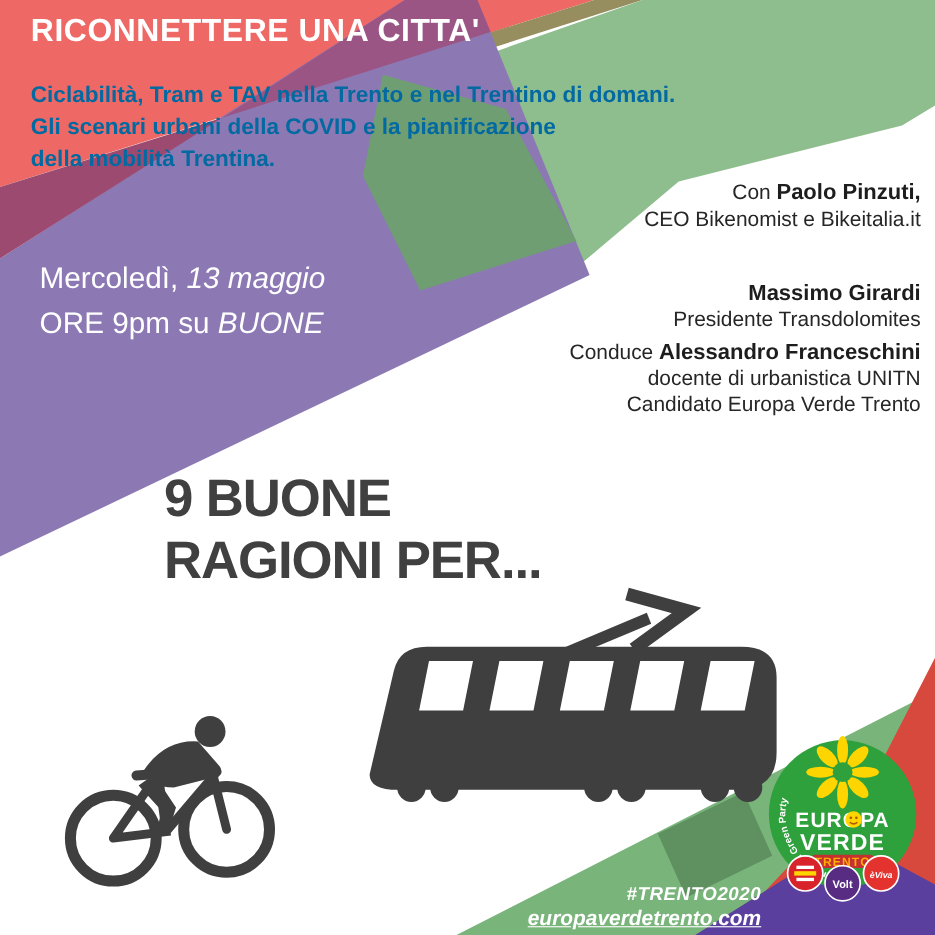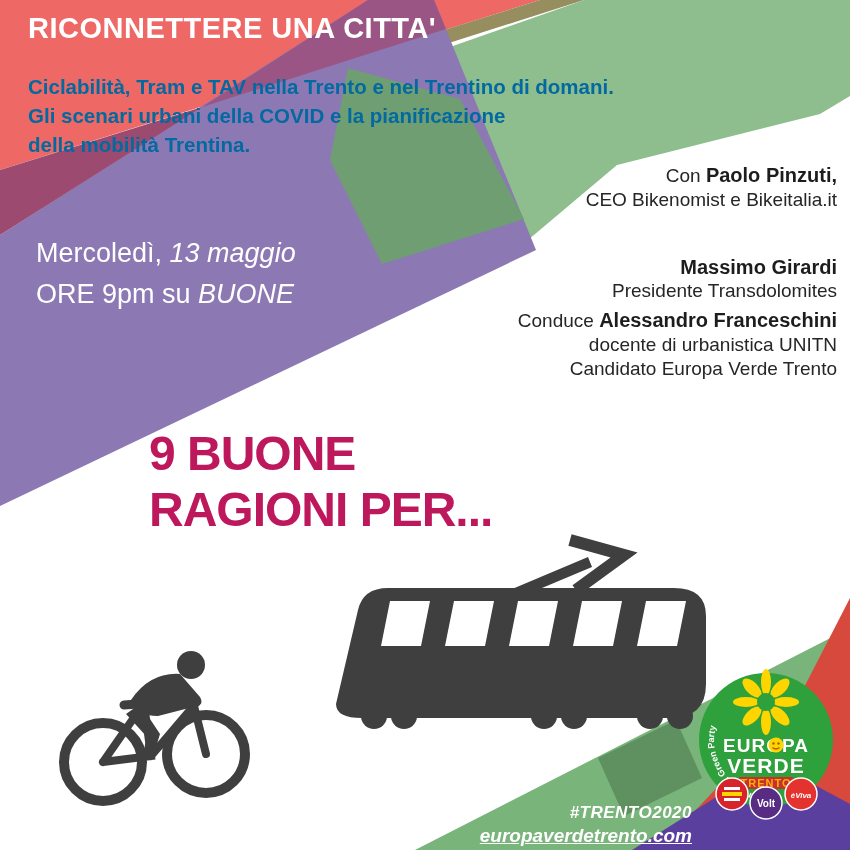--- a/index.html
+++ b/index.html
@@ -27,21 +27,21 @@
   }
   .datebox .it{font-style:italic;}
 
   .speakers{right:13px;text-align:right;color:#262626;font-size:19px;line-height:24px;}
   .sp1{top:163px;} .sp2{top:239px;margin-top:16px;} .sp3{top:308px;}
   .speakers .name{font-weight:bold;font-size:20px;color:#1d1d1d;}
 
   .headline{
     left:149px;top:426px;width:560px;
     font-size:48px;line-height:56px;font-weight:bold;letter-spacing:-1px;
-    color:#be185d;
+    color:#404040;
   }
 
   .footer{
     right:158px;top:801px;text-align:right;color:#ffffff;
     font-style:italic;font-weight:bold;line-height:23px;
   }
   .footer .hash{font-size:17px;letter-spacing:.5px;}
   .footer .site{font-size:19px;text-decoration:underline;}
 </style>
 </head>

